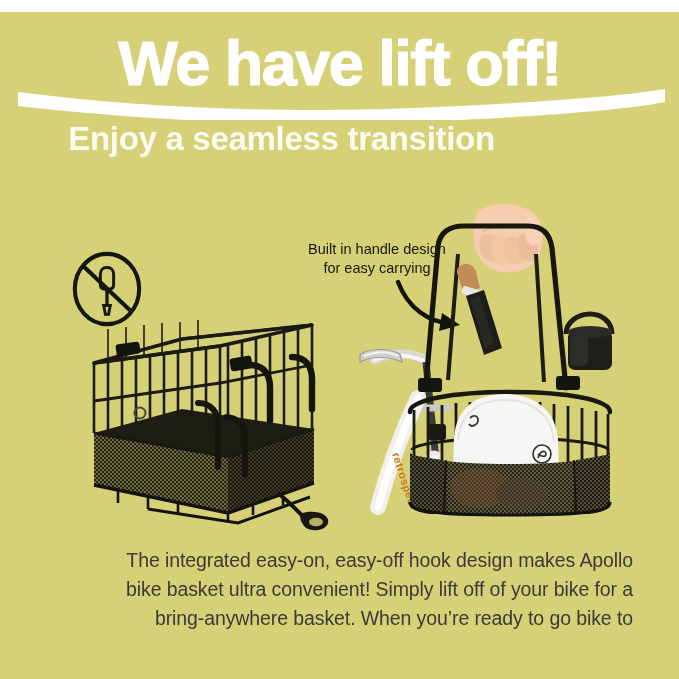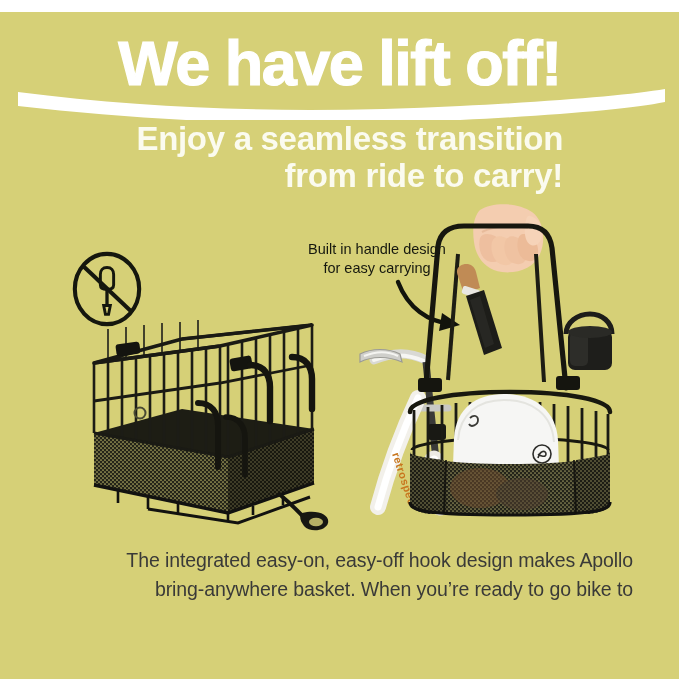--- a/index.html
+++ b/index.html
@@ -14,21 +14,21 @@
   .headline{
     position:absolute;left:0;top:20px;width:679px;text-align:center;
     font-family:"Liberation Sans", sans-serif;
     font-weight:bold;font-size:63px;line-height:62px;
     color:#ffffff;letter-spacing:-1.5px;
     -webkit-text-stroke:1.2px #ffffff;
     white-space:nowrap;
   }
   .swoosh{position:absolute;left:0;top:68px;width:679px;height:40px;pointer-events:none;}
   .subhead{
-    position:absolute;left:0;top:108px;width:563px;text-align:right;
+    position:absolute;left:0;top:108px;width:563px;text-align:center;
     font-weight:bold;font-size:33px;line-height:37px;color:#fbfbef;
     letter-spacing:-0.3px;
   }
   .subhead .l2{display:block;}
 
   
   .annot{
     position:absolute;left:282px;top:228px;width:190px;text-align:center;
     font-size:14.5px;line-height:19px;color:#16180f;font-weight:500;
   }
@@ -56,21 +56,20 @@
 <div id="page">
 
   <div class="headline">We have lift off!</div>
 
   <svg class="swoosh" viewBox="0 0 679 40" preserveAspectRatio="none">
     <path d="M18,12 C160,30 300,34 460,26 C560,21 630,15 665,9 L665,22 C630,29 560,35 460,40 C300,48 160,42 18,26 Z" fill="#ffffff"></path>
   </svg>
 
   <div class="subhead">
     <span>Enjoy a seamless transition</span>
-    <span class="l2">from ride to carry!</span>
   </div>
 
   <svg class="notools" viewBox="0 0 80 80">
     <ellipse cx="40" cy="40" rx="33" ry="36" fill="none" stroke="#15170e" stroke-width="4.2"></ellipse>
 
     <path d="M40,18 C35.5,18 33.2,21 33.2,25 L33.2,36 C33.2,39 35,40.5 40,40.5 C45,40.5 46.8,39 46.8,36 L46.8,25 C46.8,21 44.5,18 40,18 Z" fill="none" stroke="#15170e" stroke-width="3"></path>
     <line x1="40" y1="40.5" x2="40" y2="57" stroke="#15170e" stroke-width="3.4"></line>
     <path d="M36.6,57 L43.4,57 L41.6,66 L38.4,66 Z" fill="none" stroke="#15170e" stroke-width="3"></path>
 
     <line x1="15" y1="16" x2="66" y2="64" stroke="#15170e" stroke-width="4.2"></line>
@@ -285,16 +284,17 @@
 
       <g stroke="#0f0f0c" stroke-width="2" opacity="0.8">
         <path d="M94,258 L92,312"></path>
         <path d="M222,258 L224,312"></path>
       </g>
     </svg>
   </div>
 
   <div class="body-copy">
     <span>The integrated easy-on, easy-off hook design makes Apollo</span>
+    <span>bike basket ultra convenient! Simply lift off of your bike for a</span>
     <span>bring-anywhere basket. When you’re ready to go bike to</span>
   </div>
 
 </div>
 
 </body></html>

